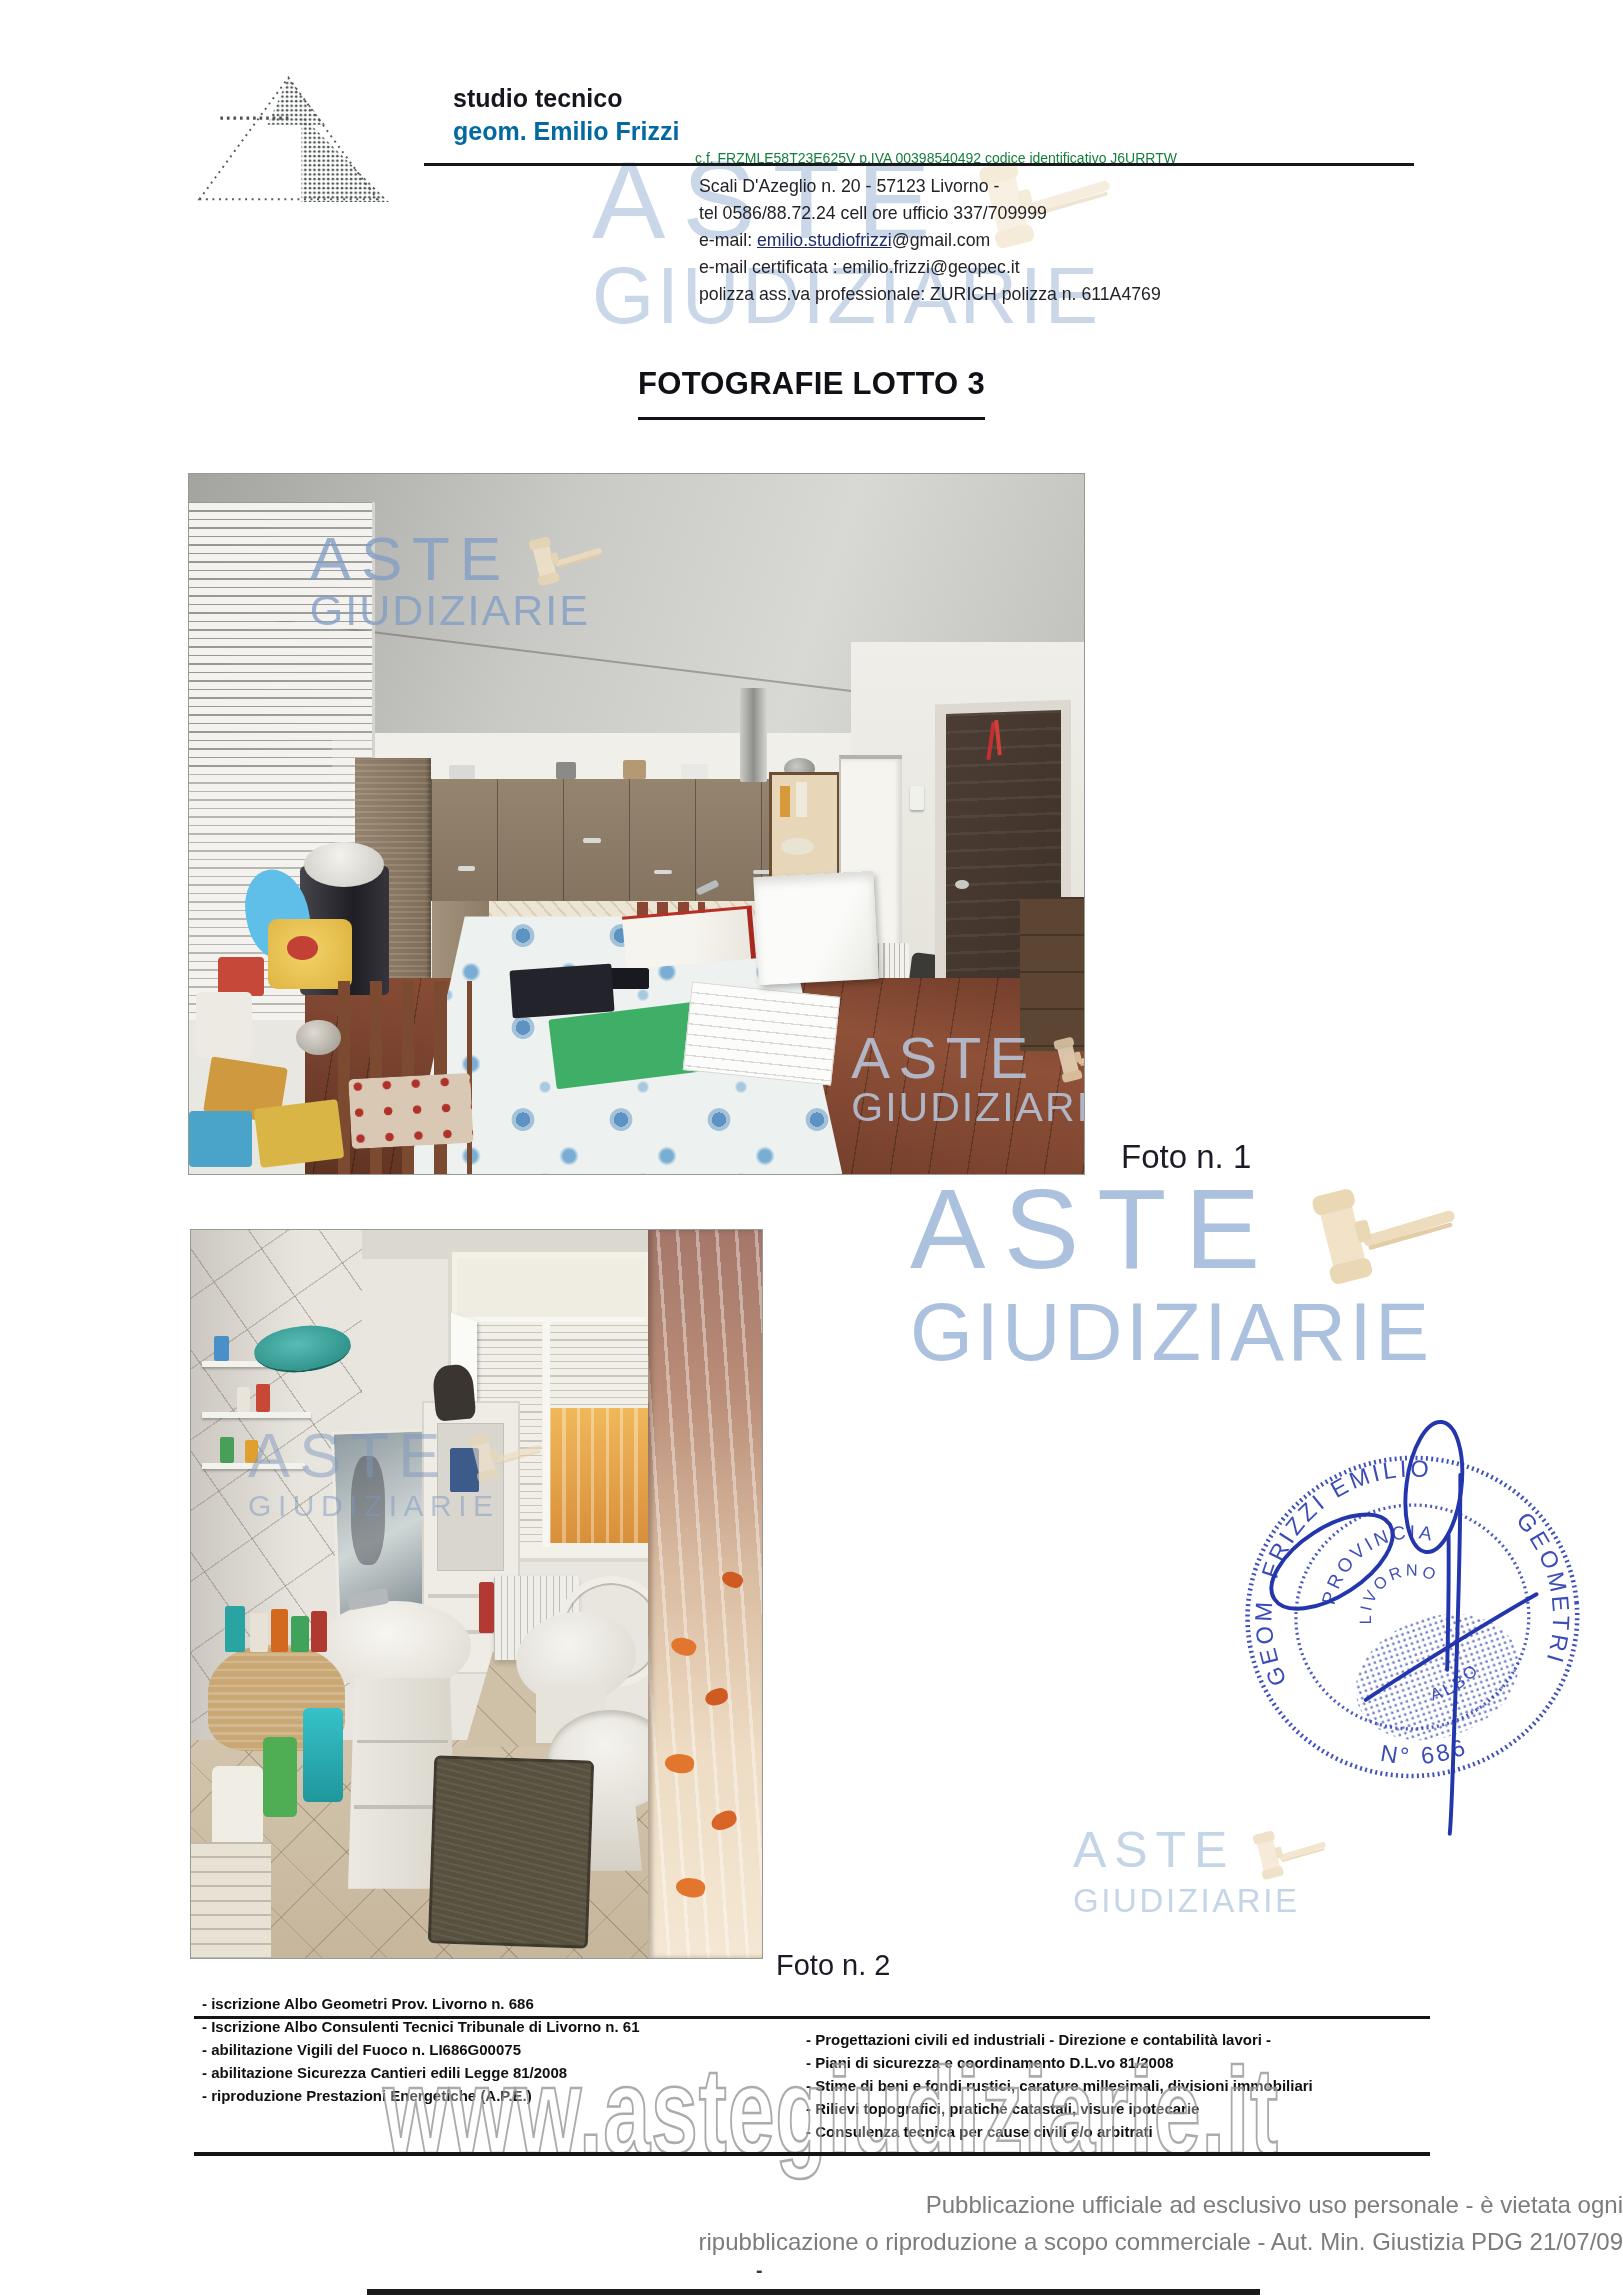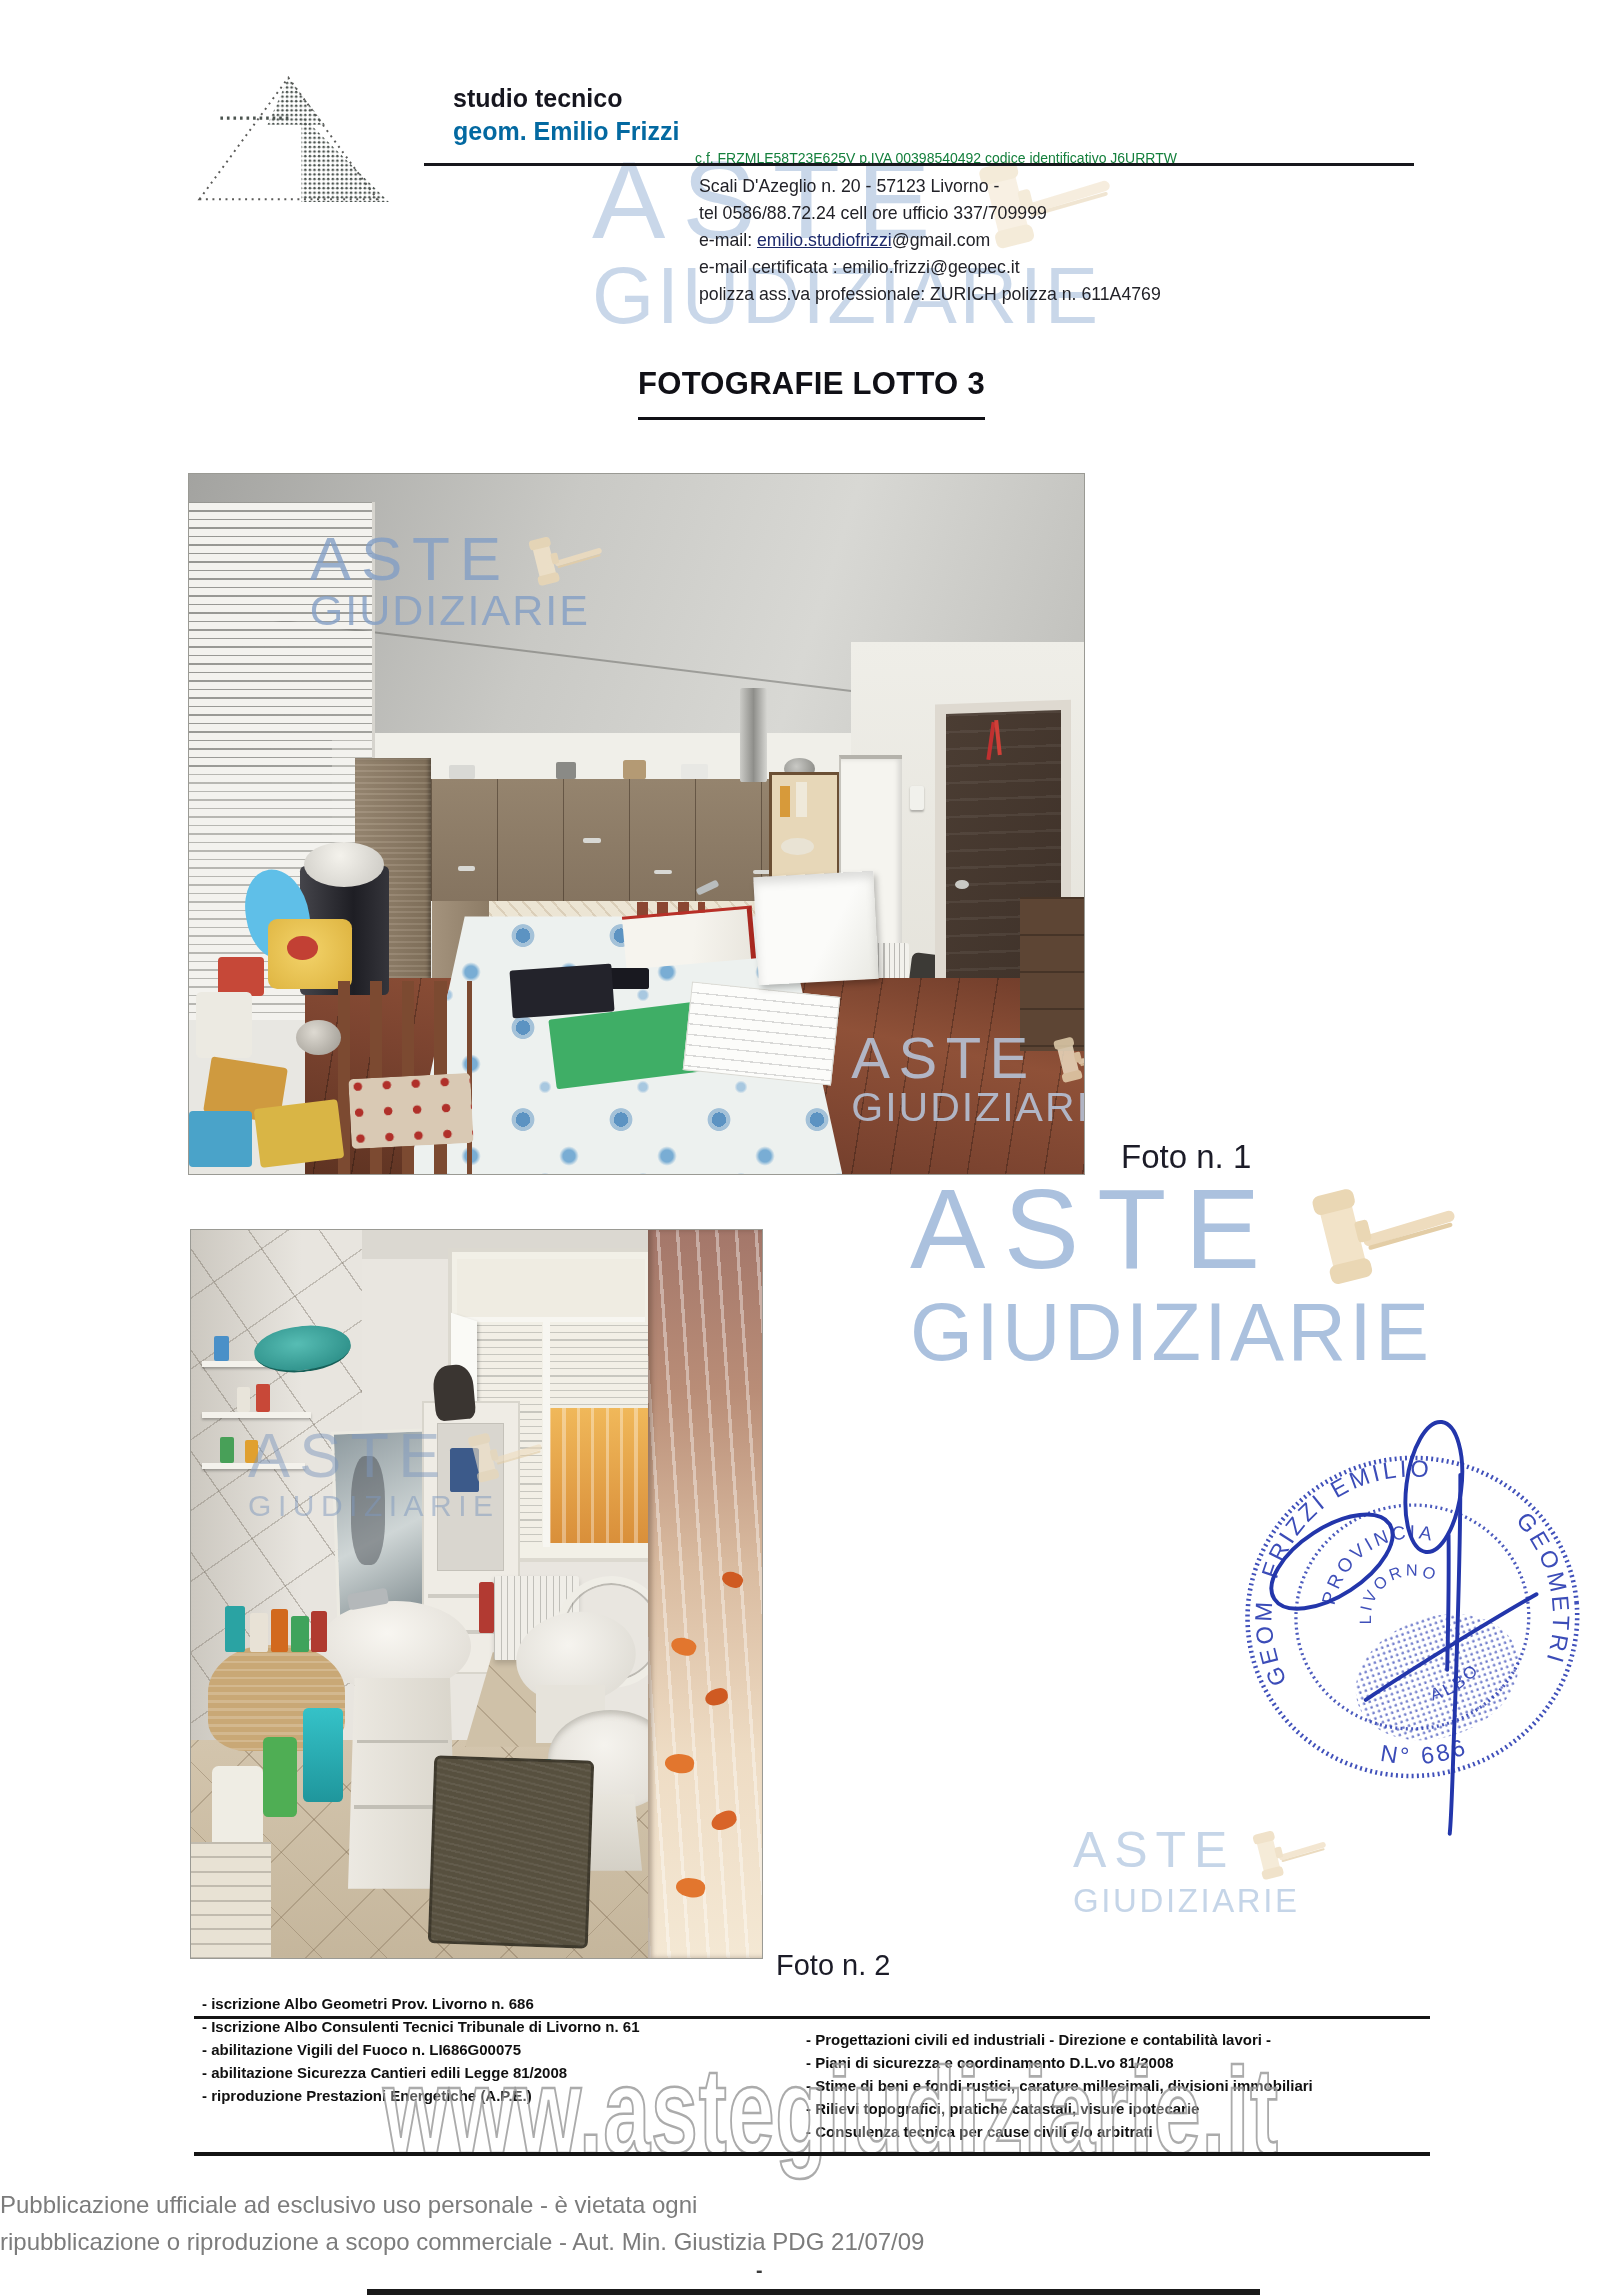--- a/index.html
+++ b/index.html
@@ -4,21 +4,21 @@
 <style>
   html,body{margin:0;padding:0;background:#ffffff;}
   body{width:1623px;height:2295px;position:relative;overflow:hidden;
        font-family:"Liberation Sans",sans-serif;color:#1a1a22;}
   .abs{position:absolute;}
   .photo{position:absolute;overflow:hidden;border:0.7px solid #9a9a94;background:#e8e7e2;}
   .wm{position:absolute;color:#9db7d8;line-height:.92;font-family:"Liberation Sans",sans-serif;}
   .wm .l1{display:block;font-weight:400;}
   .wm .l2{display:block;font-weight:400;}
   .ftlist div{font-weight:bold;font-size:15px;line-height:23px;color:#101010;white-space:nowrap;}
-  .legal{width:100%;text-align:left;color:#7c7c7c;font-size:24px;}
+  .legal{width:100%;text-align:right;color:#7c7c7c;font-size:24px;}
   .stamp-text{fill:#2b3db2;font-family:"Liberation Sans",sans-serif;letter-spacing:5px;}
 </style>
 </head>
 <body>
 
 <svg width="0" height="0" style="position:absolute">
   <defs>
     <symbol id="gavel" viewBox="0 0 230 150">
       <g>
         <path d="M104 80 L216 46" stroke="#eedcbe" stroke-width="16" stroke-linecap="round" fill="none"></path>

